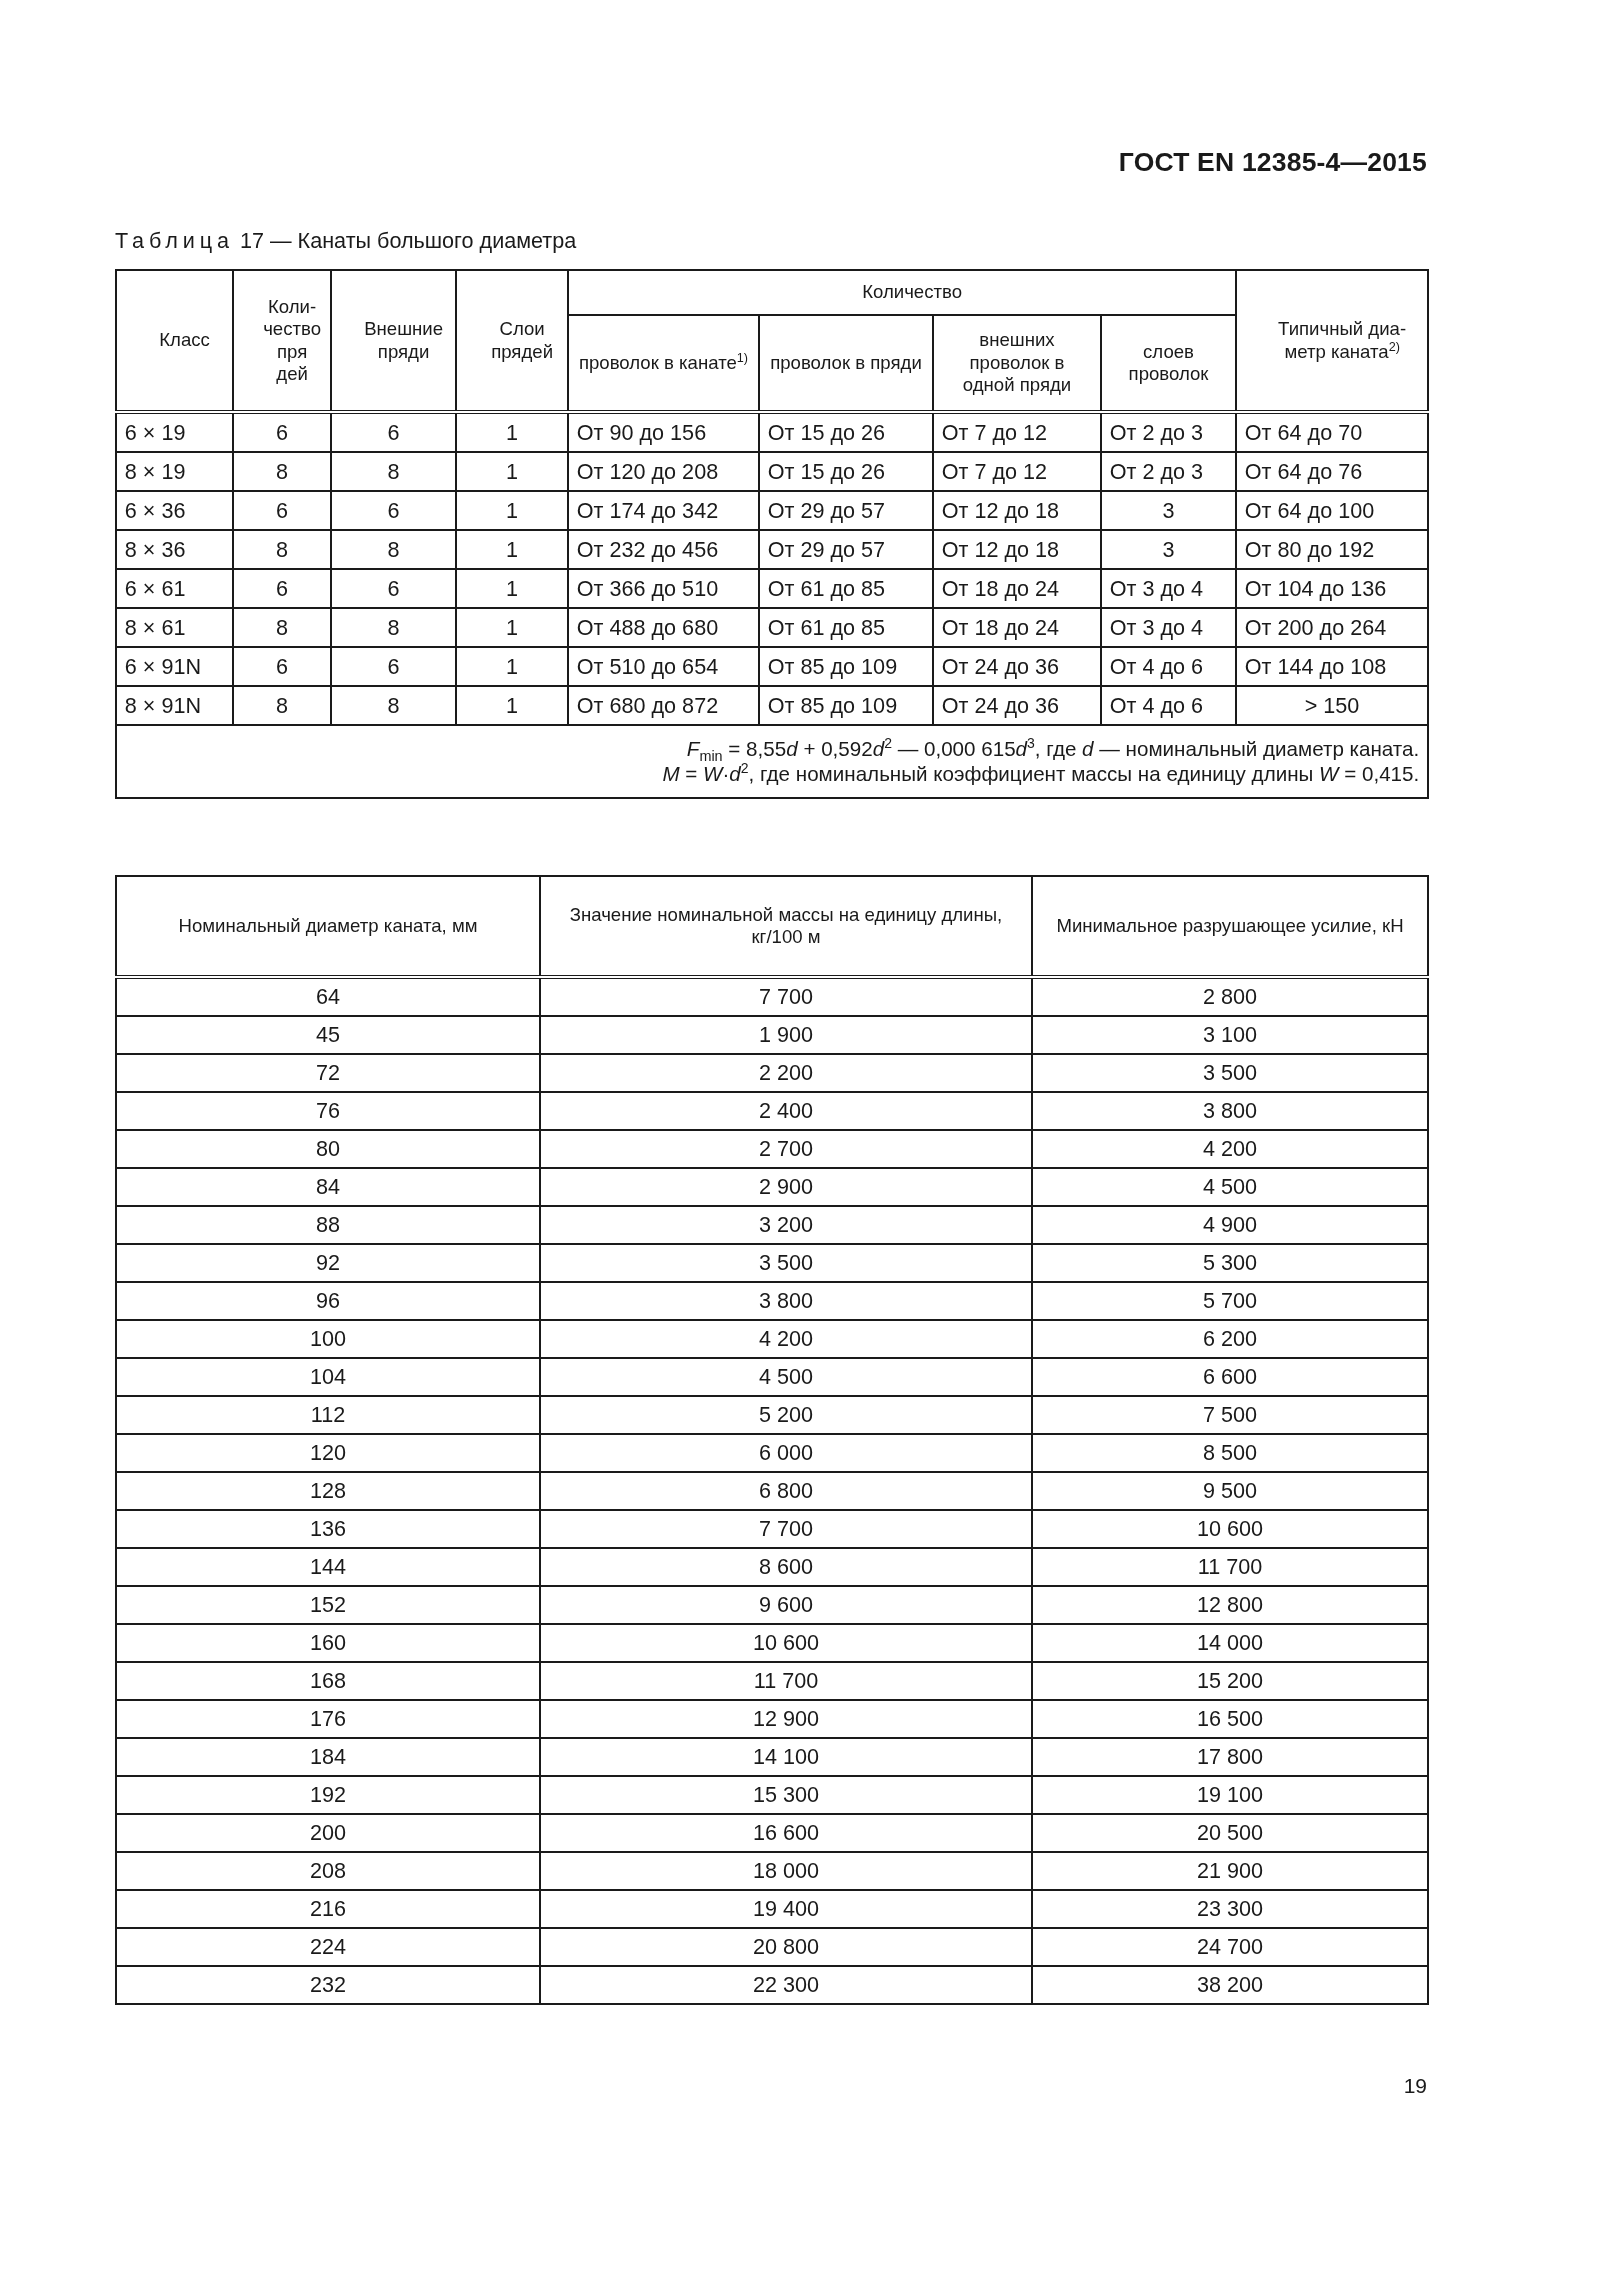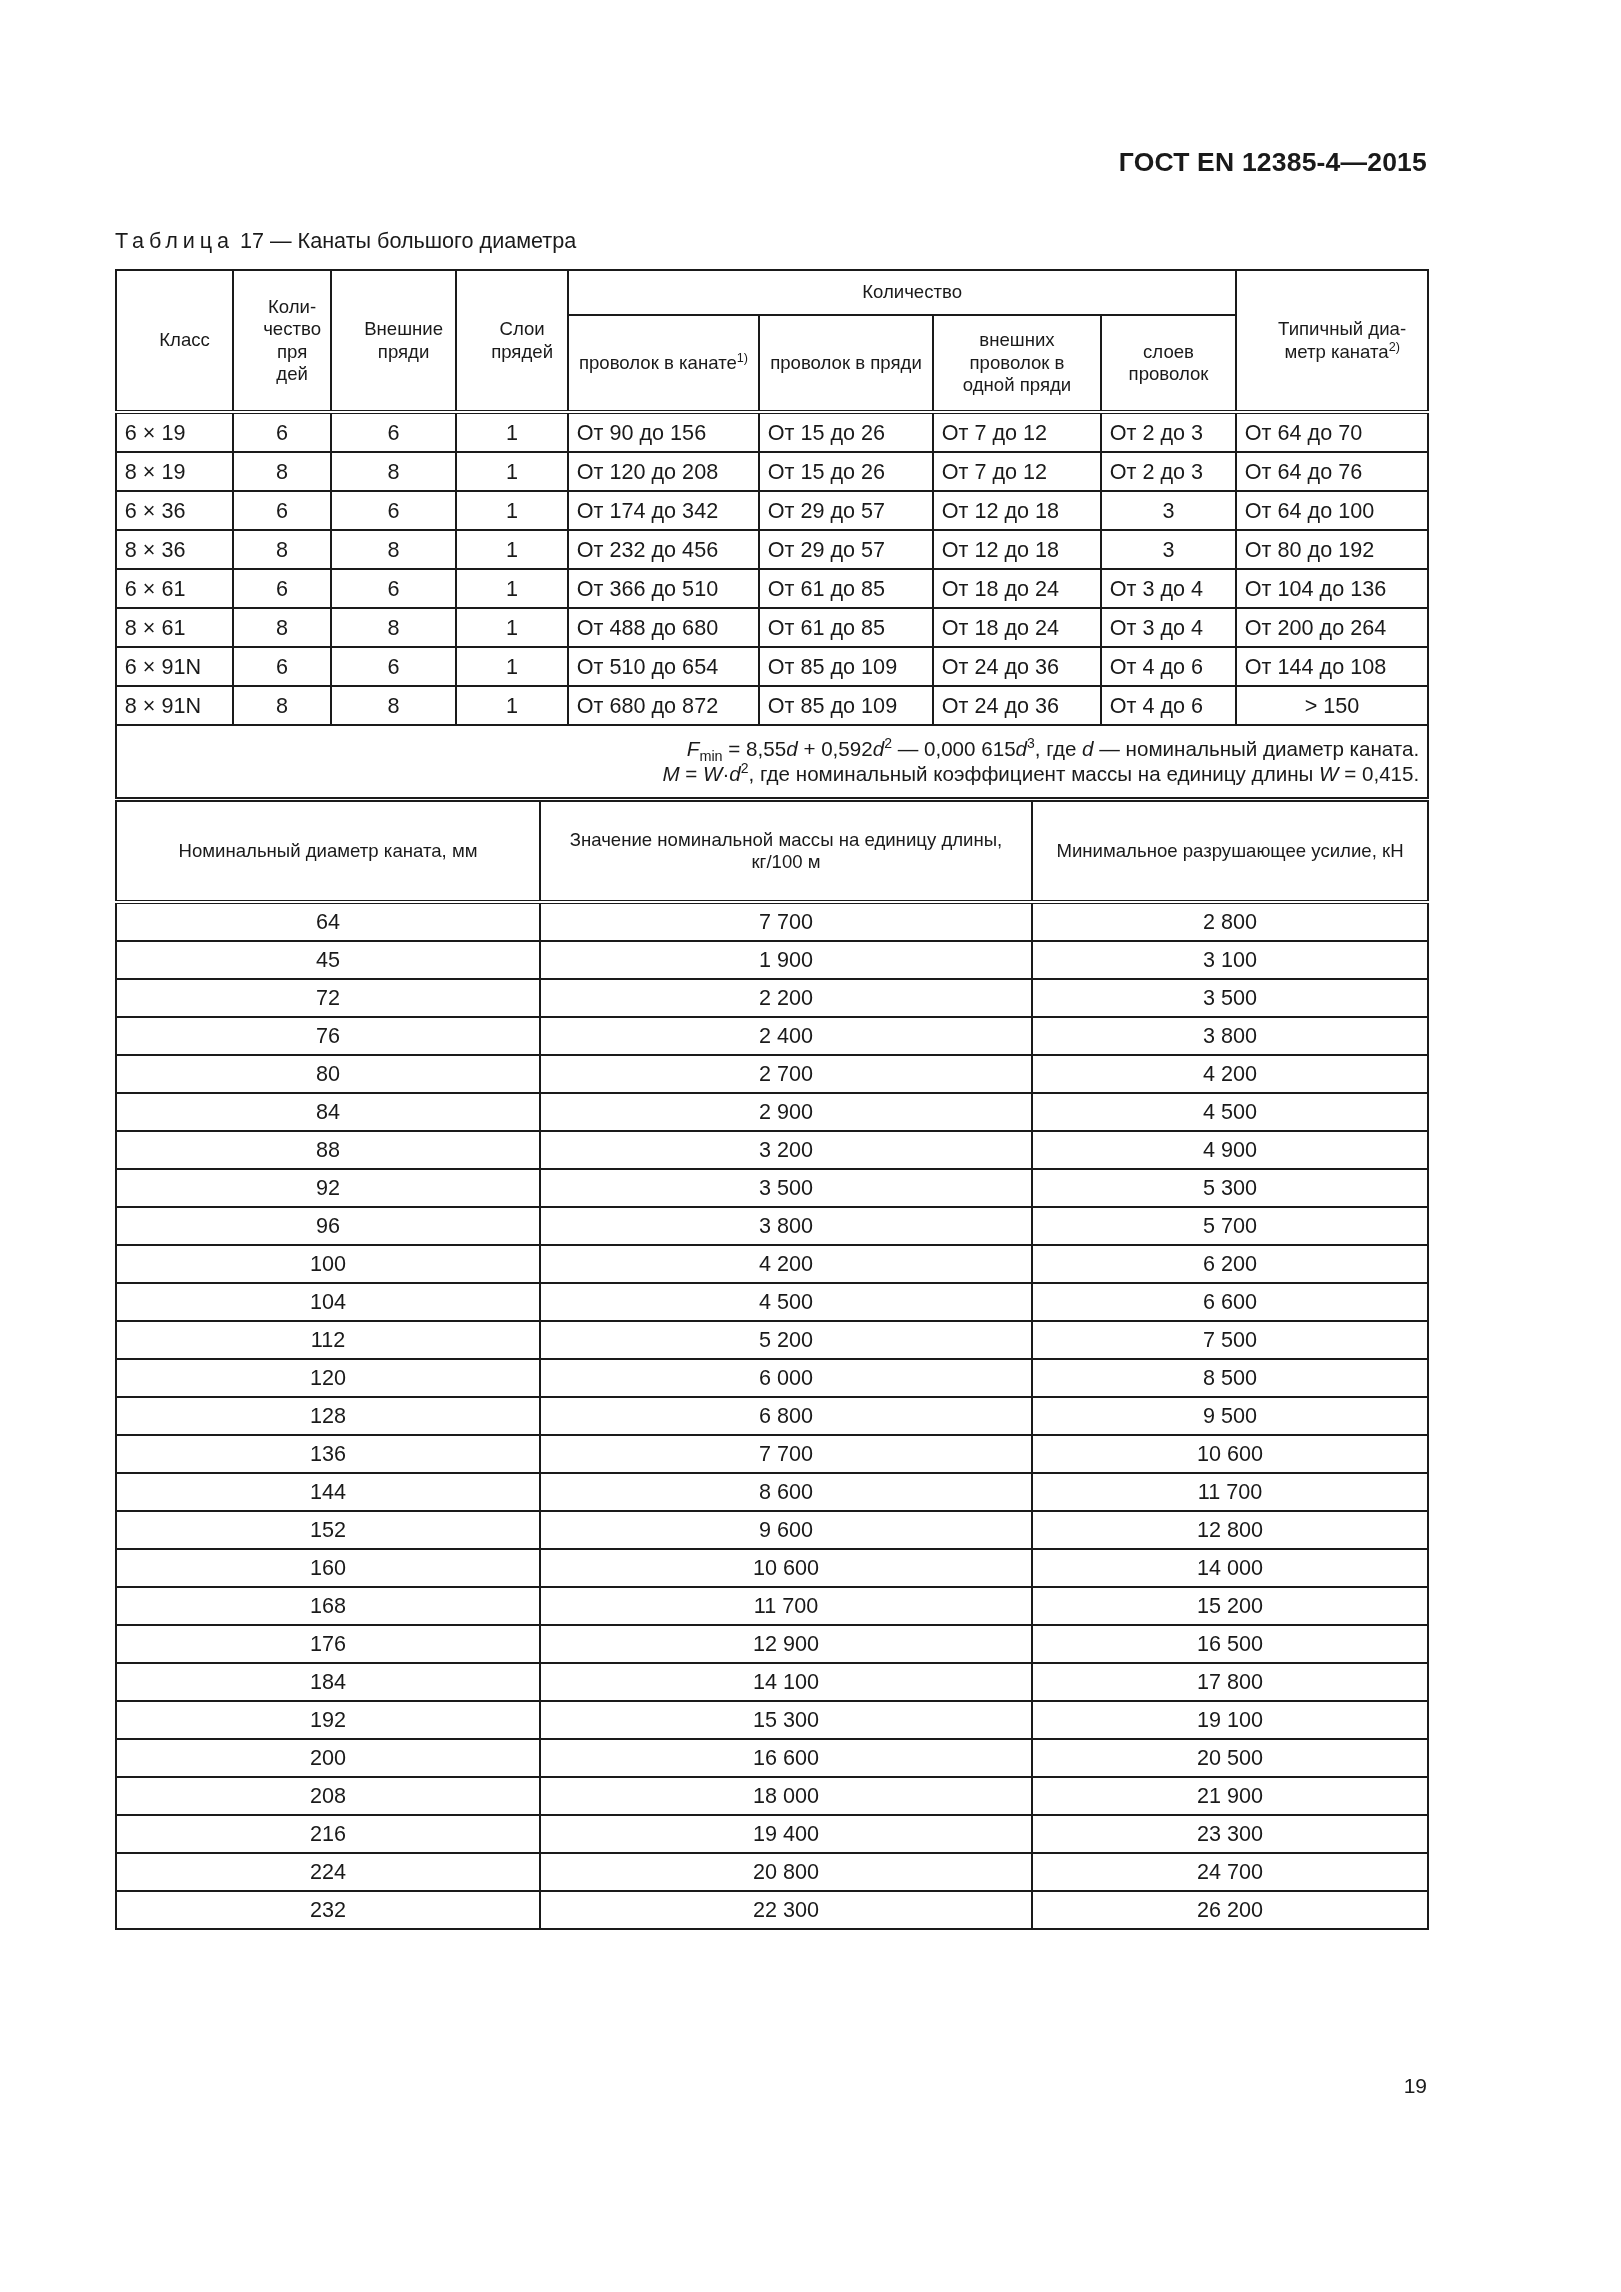--- a/index.html
+++ b/index.html
@@ -14,21 +14,21 @@
   #t1 th { font-size:18.6px; line-height:22.5px; text-align:center; vertical-align:middle; }
   #t1 thead tr.r1 th { height:43px;padding-left:28px; }
   #t1 thead tr.r2 th { height:94px; }
   #t1 thead tr.r2 th, #t1 thead th.rowspan { border-bottom:4.9px double #1a1a1a; }
   #t1 tbody td { height:37px; font-size:21.6px; text-align:left; }
   #t1 tbody td.c { text-align:center; }
   #t1 tbody td.formula { height:71px; font-size:20.6px; line-height:24.5px; padding-left:37px; text-align:right; vertical-align:middle; }
   sup { font-size:0.68em; vertical-align:super; line-height:0; }
   sub { font-size:0.7em; vertical-align:sub; line-height:0; }
   i { font-style:italic; }
-  #t2 { top:800px; border-top:2.9px solid #1a1a1a; border-bottom:2.9px solid #1a1a1a; }
+  #t2 { top:875px; border-top:2.9px solid #1a1a1a; border-bottom:2.9px solid #1a1a1a; }
   #t2 th { font-size:18.6px; line-height:22.5px; height:98px; text-align:center; vertical-align:middle; border-bottom:4.9px double #1a1a1a; }
   #t2 td { font-size:21.6px; text-align:center; height:36px; padding:0; }
   .page-num { position:absolute; right:194px; top:2074px; font-size:21px; }
 </style>
 </head>
 <body>
 
 <div class="doc-code">ГОСТ EN 12385-4—2015</div>
 
 <div class="caption">
@@ -304,19 +304,19 @@
         <td>23 300</td>
       </tr>
       <tr>
         <td>224</td>
         <td>20 800</td>
         <td>24 700</td>
       </tr>
       <tr>
         <td>232</td>
         <td>22 300</td>
-        <td>26 200</td>
+        <td>38 200</td>
       </tr>
     </tbody>
 </table>
 
 <div class="page-num">19</div>
 
 
 </body></html>

